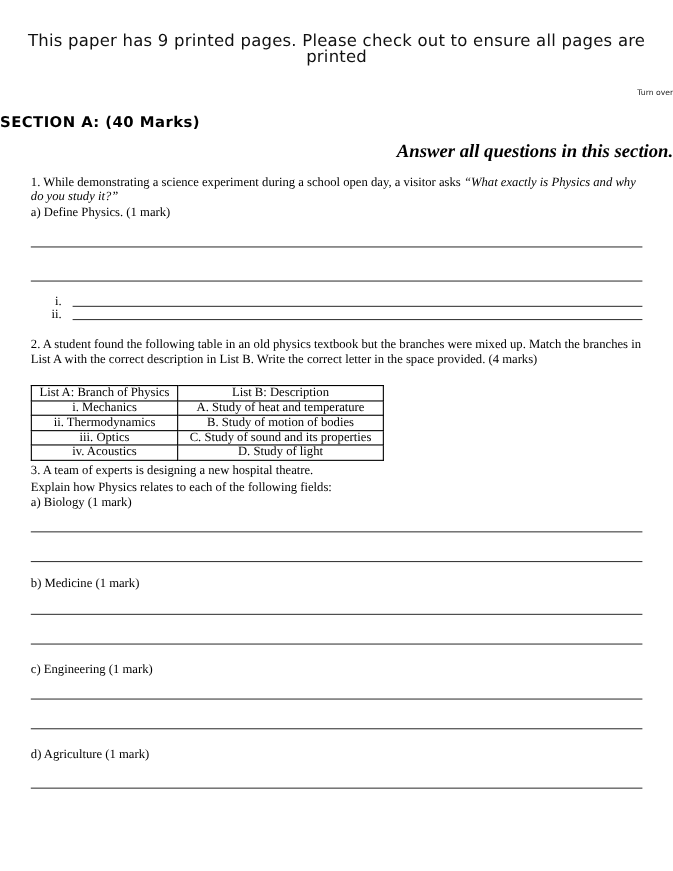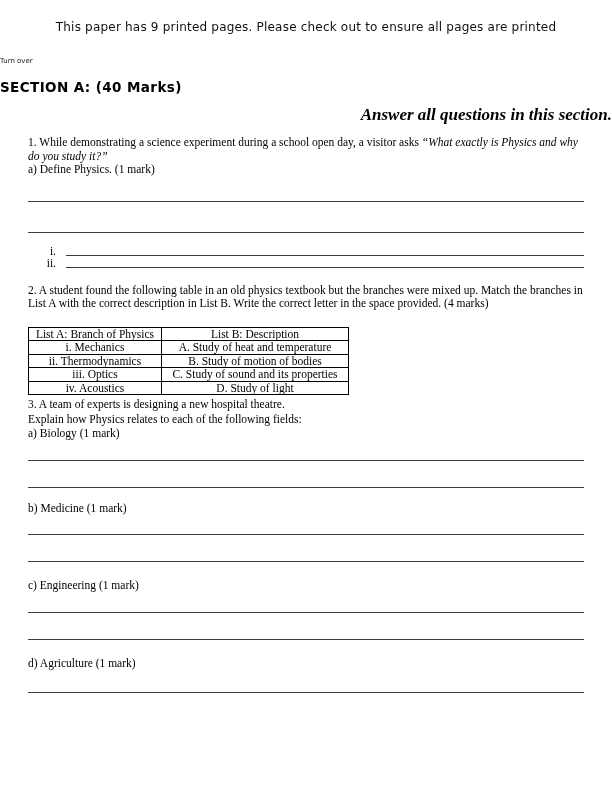--- a/index.html
+++ b/index.html
@@ -12,30 +12,30 @@
     color:#000;
     font-family:"Liberation Serif", serif;
     font-size:11.5px;
     line-height:13.5px;
     overflow:hidden;
   }
   .content { padding:0 28px; }
 
   
   .notice {
-    padding-top:21px;
+    padding-top:31px;
     text-align:center;
     font-family:"DejaVu Sans", sans-serif;
-    font-size:12px;
+    font-size:15px;
     letter-spacing:0.2px;
     color:#111;
   }
   .turn-over {
     margin-top:20px;
-    text-align:left;
+    text-align:right;
     font-family:"DejaVu Sans", sans-serif;
     font-size:7px;
     color:#222;
   }
   .section-title {
     margin-top:13px;
     text-align:left;
     font-family:"DejaVu Sans", sans-serif;
     font-weight:bold;
     font-size:13.5px;

